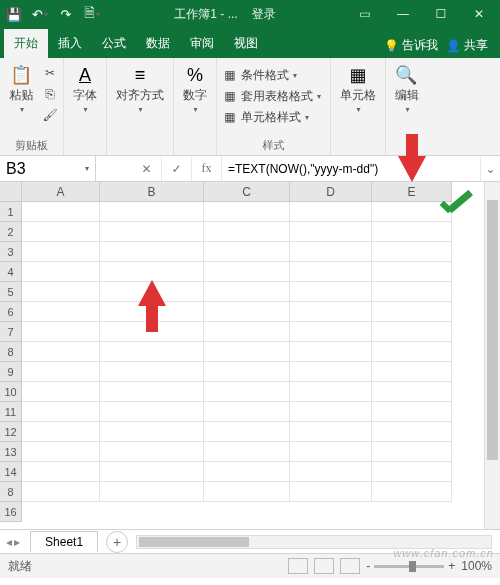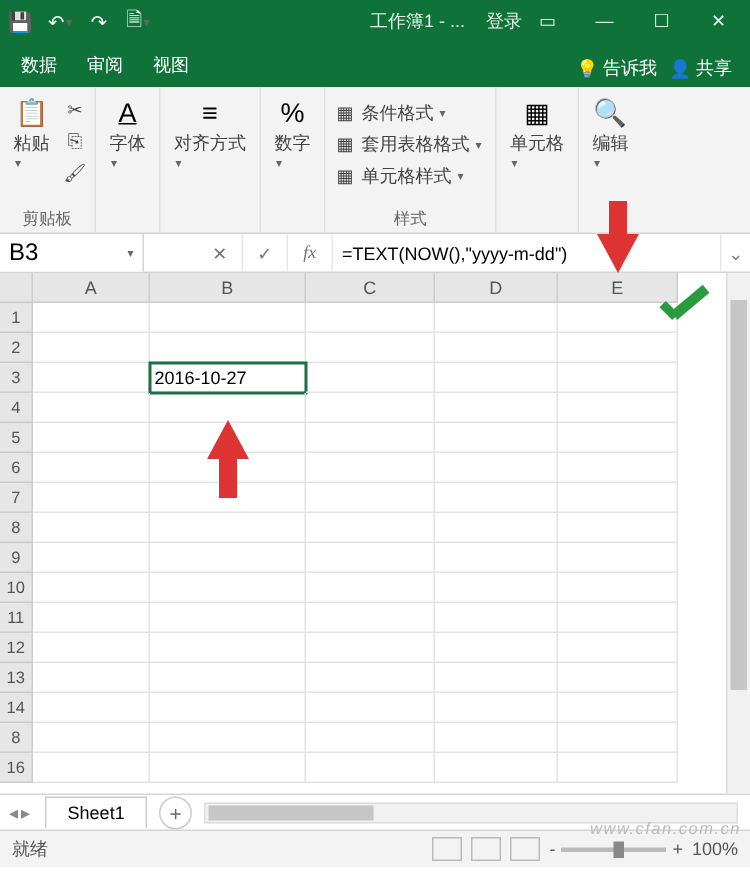--- a/index.html
+++ b/index.html
@@ -1,43 +1,43 @@
 <!DOCTYPE html>
 <html><head>
 <meta charset="utf-8">
 <style>
 *{box-sizing:border-box;margin:0;padding:0;font-family:"Microsoft YaHei",Arial,sans-serif;font-size:12px}
 body{width:500px;height:585px;background:#fff;overflow:hidden;position:relative}
 .titlebar{height:28px;background:#0f7238;color:#fff;display:flex;align-items:center;padding:0 4px}
 .qat{display:flex;gap:6px;align-items:center}
 .qat-item{width:20px;height:20px;display:flex;align-items:center;justify-content:center;color:#fff;font-size:13px}
-.title-center{flex:1;display:flex;justify-content:flex-end;gap:14px;color:#e4f1e9}
+.title-center{flex:1;display:flex;justify-content:center;gap:14px;color:#e4f1e9}
 .title-right{display:flex;gap:4px}
 .winbtn{width:34px;height:28px;display:flex;align-items:center;justify-content:center;color:#e4f1e9}
 .tabsbar{height:30px;background:#0f7238;display:flex;align-items:flex-end;padding-left:4px}
 .tab{padding:6px 10px;color:#fff;font-size:12px}
 .tab.active{background:#f3f3f3;color:#0f7238;font-weight:500}
 .tabsbar .right{margin-left:auto;display:flex;align-items:center;padding-right:6px;gap:2px}
 .tell{color:#fff;display:flex;align-items:center;gap:3px}
 .share{color:#fff;display:flex;align-items:center;gap:3px;padding:4px 6px}
 .ribbon{height:98px;background:#f3f3f3;border-bottom:1px solid #d4d4d4;display:flex}
 .rgroup{border-right:1px solid #e0e0e0;display:flex;flex-direction:column;justify-content:space-between;padding:3px 5px 2px}
 .rgroup-body{display:flex;gap:4px;flex:1;align-items:flex-start}
 .rgroup-label{text-align:center;font-size:11px;color:#666;padding-top:2px}
 .rbtn-lg{display:flex;flex-direction:column;align-items:center;gap:2px;padding:2px 4px;min-width:32px}
 .rbtn-lg .ico{width:24px;height:24px;display:flex;align-items:center;justify-content:center;font-size:18px}
-.rbtn-lg .lbl{font-size:11px;color:#444;line-height:1.1}
+.rbtn-lg .lbl{font-size:11px;color:#444;text-align:center;line-height:1.1}
 .rbtn-sm{display:flex;align-items:center;gap:3px;font-size:11px;color:#444;padding:1px 0;height:20px}
 .rbtn-sm .ico{width:16px;height:16px;display:flex;align-items:center;justify-content:center;font-size:12px}
 .col{display:flex;flex-direction:column;gap:1px}
 .namebox-row{height:26px;background:#fff;border-bottom:1px solid #d4d4d4;display:flex;align-items:stretch}
 .namebox{width:96px;border-right:1px solid #d4d4d4;display:flex;align-items:center;padding:0 6px;background:#fff;justify-content:space-between}
 .namebox input{border:none;width:60px;outline:none;font-size:16px}
 .fbtn{width:30px;display:flex;align-items:center;justify-content:center;color:#777;border-right:1px solid #e9e9e9}
-.fbtn.fx{font-style:italic;font-family:serif;color:#737373}
+.fbtn.fx{font-family:serif;color:#737373}
 .formula-input{flex:1;padding:0 6px;display:flex;align-items:center}
 .formula-input input{border:none;width:100%;outline:none;font-size:12px}
 .fexpand{width:20px;display:flex;align-items:center;justify-content:center;color:#777;border-left:1px solid #e9e9e9}
 .grid-area{position:relative;height:348px;background:#fff;border-bottom:1px solid #d4d4d4;overflow:hidden}
 .selectall{position:absolute;left:0;top:0;width:22px;height:20px;background:#e6e6e6;border-right:1px solid #ccc;border-bottom:1px solid #ccc}
 .colhdrs{position:absolute;left:22px;top:0;right:16px;height:20px;display:flex}
 .colhdr{background:#e6e6e6;border-right:1px solid #ccc;border-bottom:1px solid #ccc;display:flex;align-items:center;justify-content:center;color:#555;font-size:12px}
 .rowhdrs{position:absolute;left:0;top:20px;width:22px;bottom:0}
 .rowhdr{height:20px;background:#e6e6e6;border-right:1px solid #ccc;border-bottom:1px solid #ccc;display:flex;align-items:center;justify-content:center;color:#555;font-size:11px}
 .cells{position:absolute;left:22px;top:20px;right:16px;bottom:0}
@@ -85,20 +85,23 @@
   </div>
   <div class="title-right">
     <span class="winbtn">▭</span>
     <span class="winbtn">―</span>
     <span class="winbtn">☐</span>
     <span class="winbtn">✕</span>
   </div>
 </div>
 
 <div class="tabsbar">
+  <div class="tab active">开始</div>
+  <div class="tab">插入</div>
+  <div class="tab">公式</div>
   <div class="tab">数据</div>
   <div class="tab">审阅</div>
   <div class="tab">视图</div>
   <div class="right">
     <div class="tell">
         <span>💡</span>
         <span>告诉我</span>
       </div>
     <div class="share">
         <span>👤</span>
@@ -237,27 +240,20 @@
       </div>
       <div class="cellrow">
         <div class="cell" style="width: 78px;"></div>
         <div class="cell" style="width: 104px;"></div>
         <div class="cell" style="width: 86px;"></div>
         <div class="cell" style="width: 82px;"></div>
         <div class="cell" style="width: 80px;"></div>
       </div>
       <div class="cellrow">
         <div class="cell" style="width: 78px;"></div>
-        <div class="cell sel" style="width: 104px;">2016-10-27</div>
-        <div class="cell" style="width: 86px;"></div>
-        <div class="cell" style="width: 82px;"></div>
-        <div class="cell" style="width: 80px;"></div>
-      </div>
-      <div class="cellrow">
-        <div class="cell" style="width: 78px;"></div>
         <div class="cell" style="width: 104px;"></div>
         <div class="cell" style="width: 86px;"></div>
         <div class="cell" style="width: 82px;"></div>
         <div class="cell" style="width: 80px;"></div>
       </div>
       <div class="cellrow">
         <div class="cell" style="width: 78px;"></div>
         <div class="cell" style="width: 104px;"></div>
         <div class="cell" style="width: 86px;"></div>
         <div class="cell" style="width: 82px;"></div>

